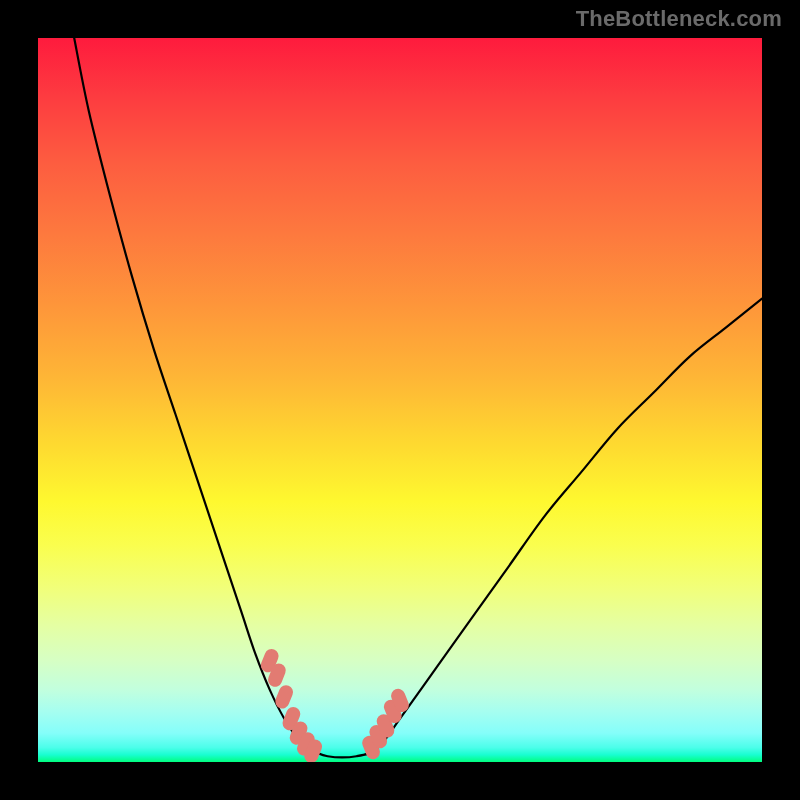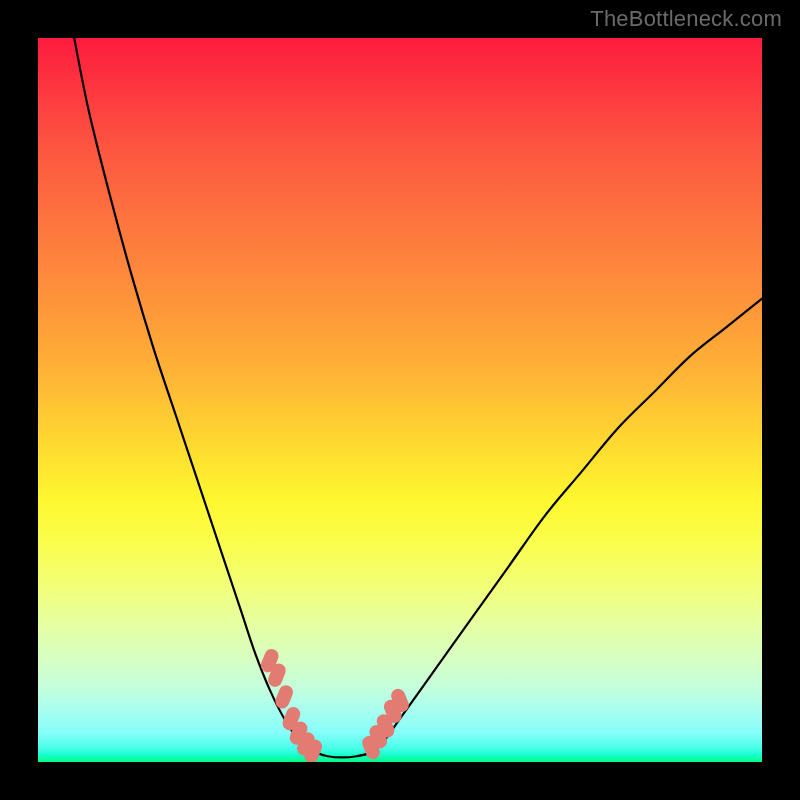--- a/index.html
+++ b/index.html
@@ -45,21 +45,21 @@
       #19fed1 99%,
       #00fe7e 100%
     );
   }
   .watermark {
     position: absolute;
     top: 6px;
     right: 18px;
     color: #6a6a6a;
     font-size: 22px;
-    font-weight: 400;
+    font-weight: 700;
     letter-spacing: 0.2px;
     user-select: none;
   }
   svg.curves {
     position: absolute;
     left: 0;
     top: 0;
     width: 724px;
     height: 724px;
   }

